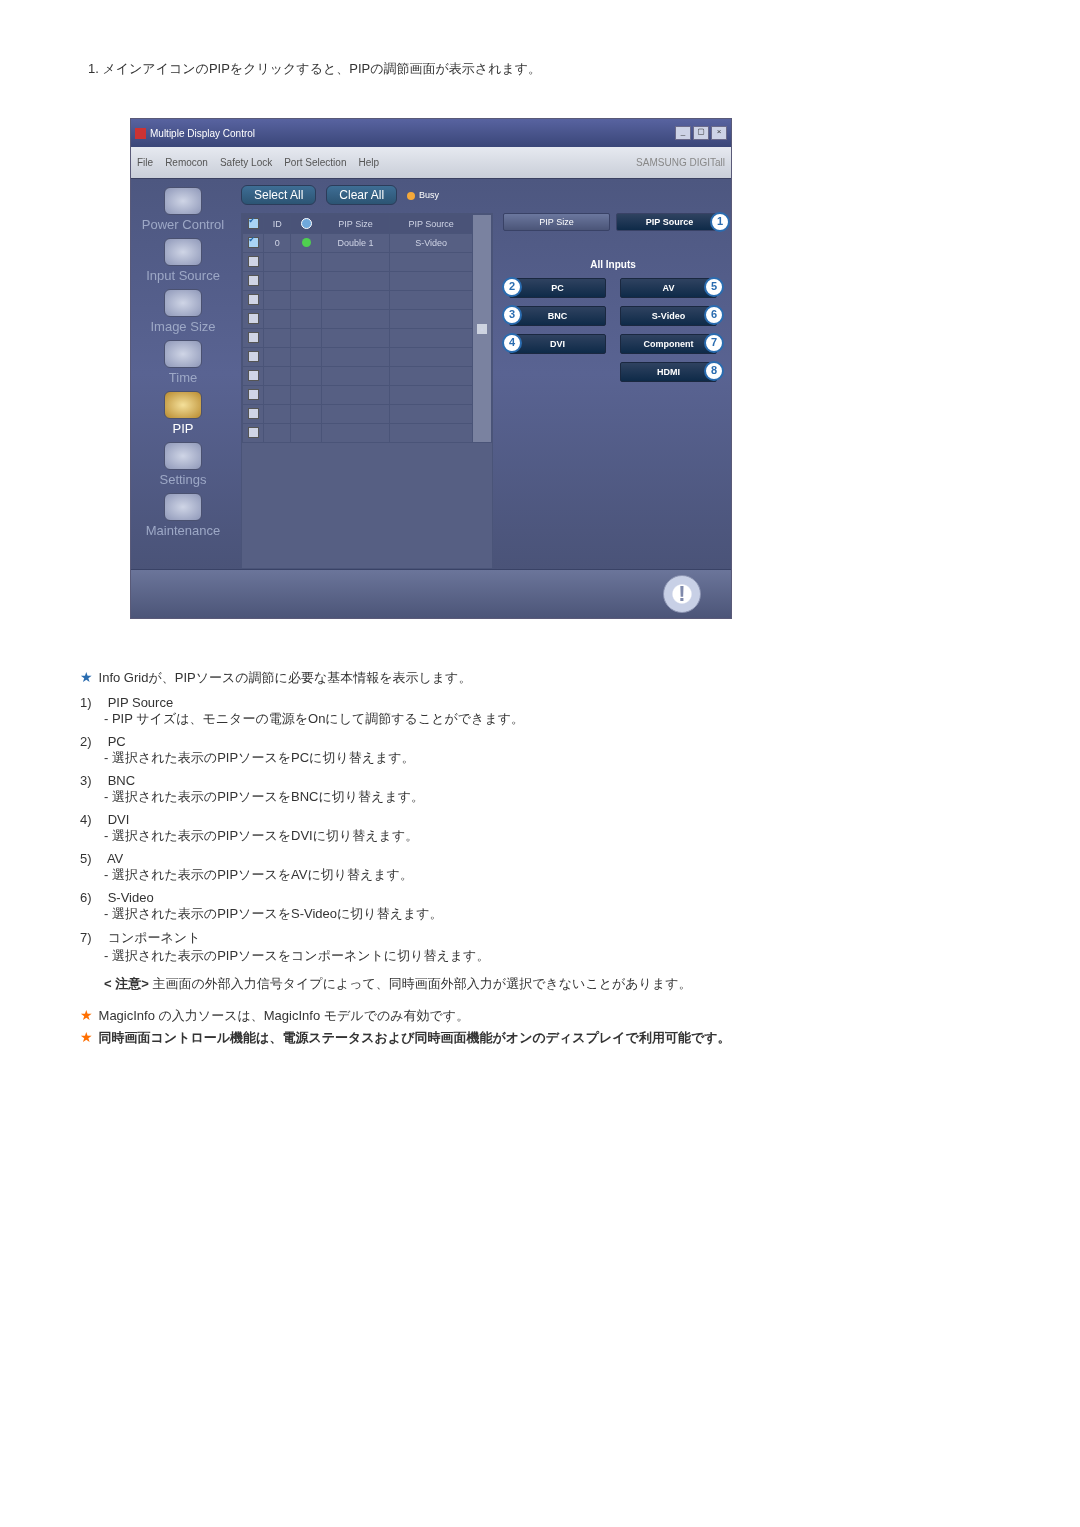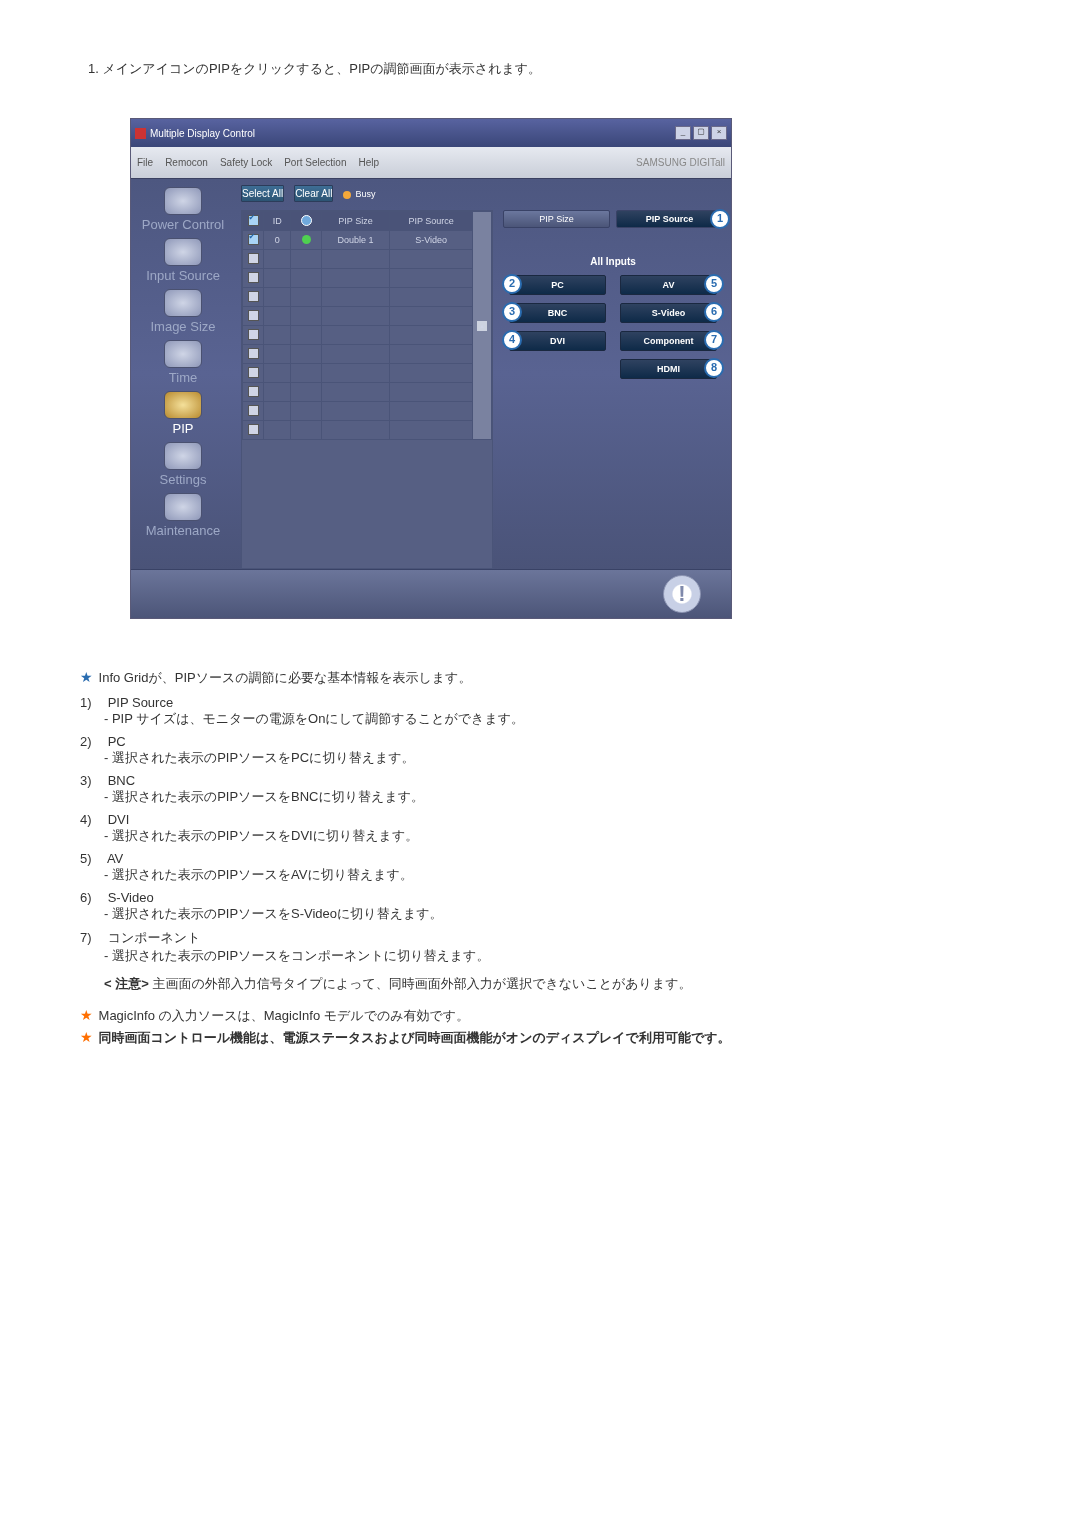--- a/index.html
+++ b/index.html
@@ -78,22 +78,22 @@
   
   .mainarea {
     flex:1;
     padding:6px 8px 0 6px;
     display:flex;
     flex-direction:column;
   }
   .toolbar-row { display:flex; align-items:center; gap:10px; margin-bottom:8px; }
   .tb-btn {
     background: linear-gradient(#3e6e95,#2c5473);
-    color:#fff; font-size:10px; padding:2px 0;
-    border:1px solid #2c3c5a; border-radius:1px;
+    color:#fff; font-size:12px; padding:2px 12px;
+    border:1px solid #2c3c5a; border-radius:6px;
   }
   .busy { display:flex; align-items:flex-end; gap:4px; color:#fff; font-size:9px;}
   .busy-dot { width:8px; height:8px; background:#f4a83a; border-radius:50%; }
 
   .grid-wrap { display:flex; gap:10px; flex:1; }
 
   .grid {
     border:1px solid #4a5478;
     background:#565f83;
     width: 250px;

